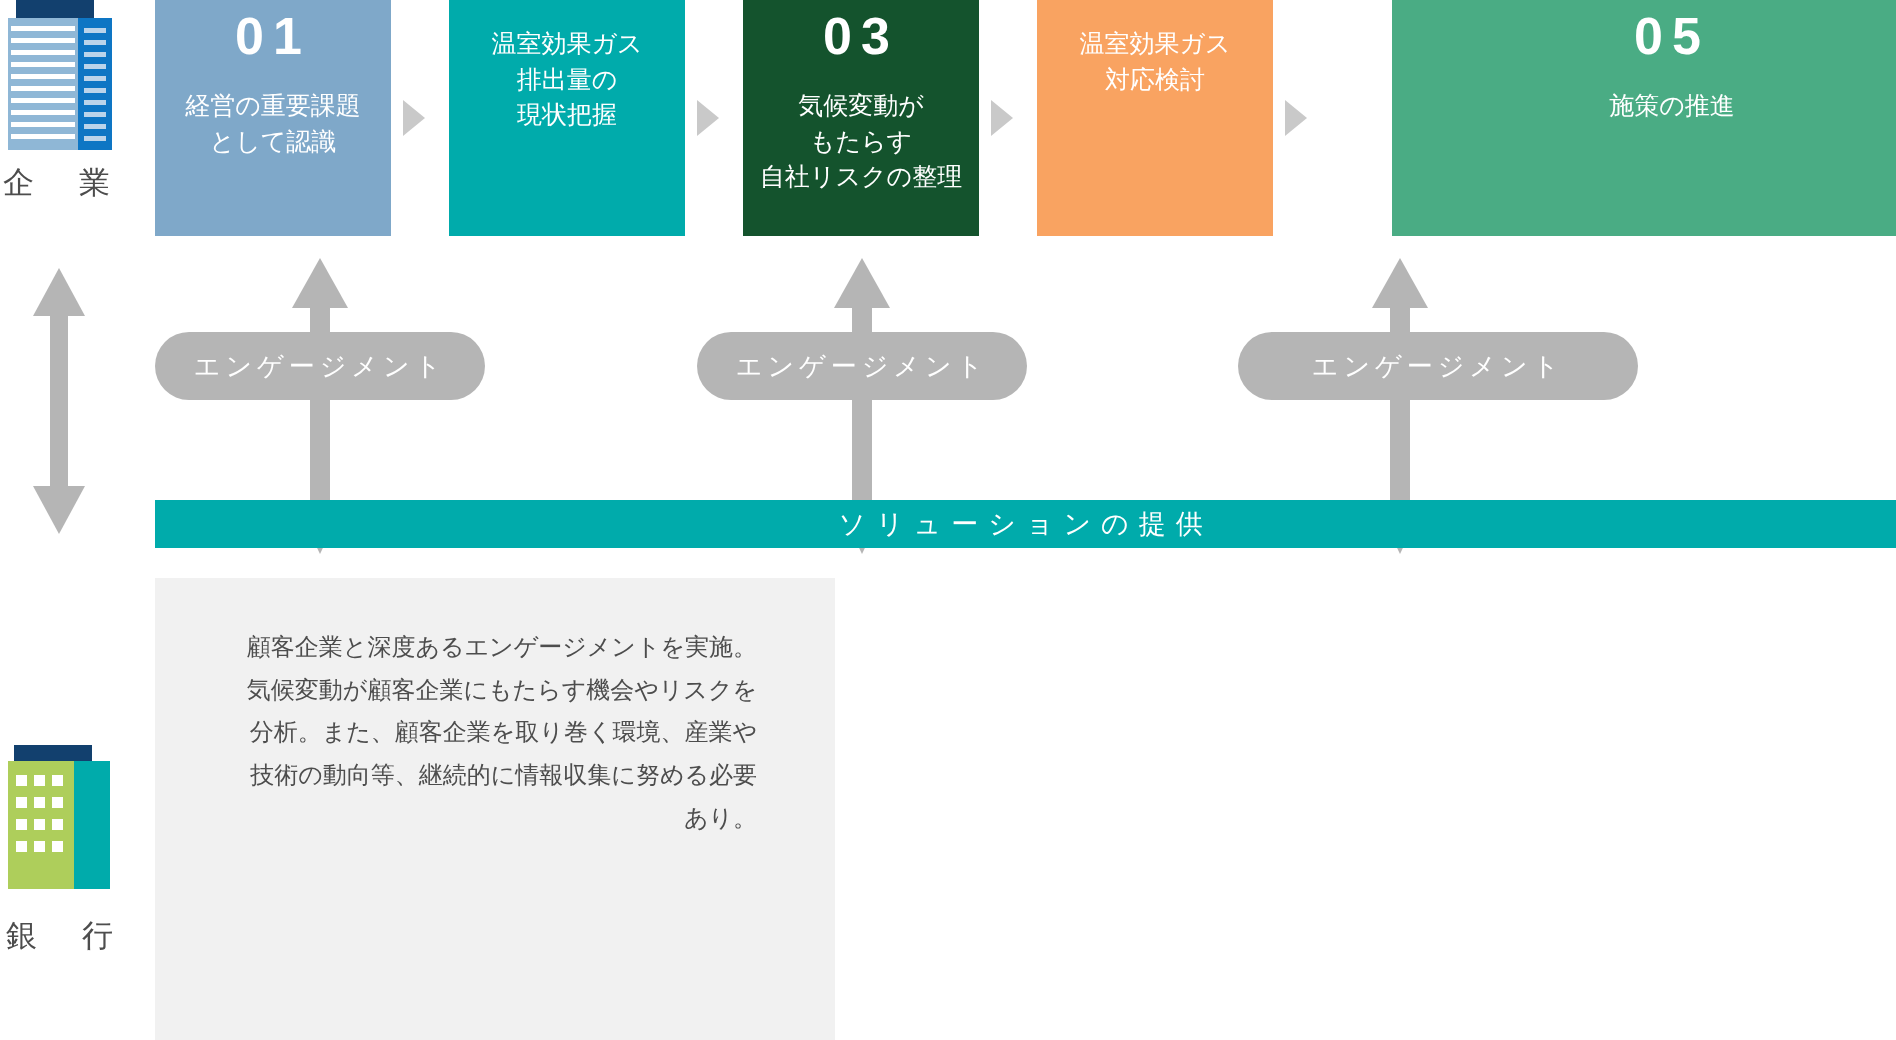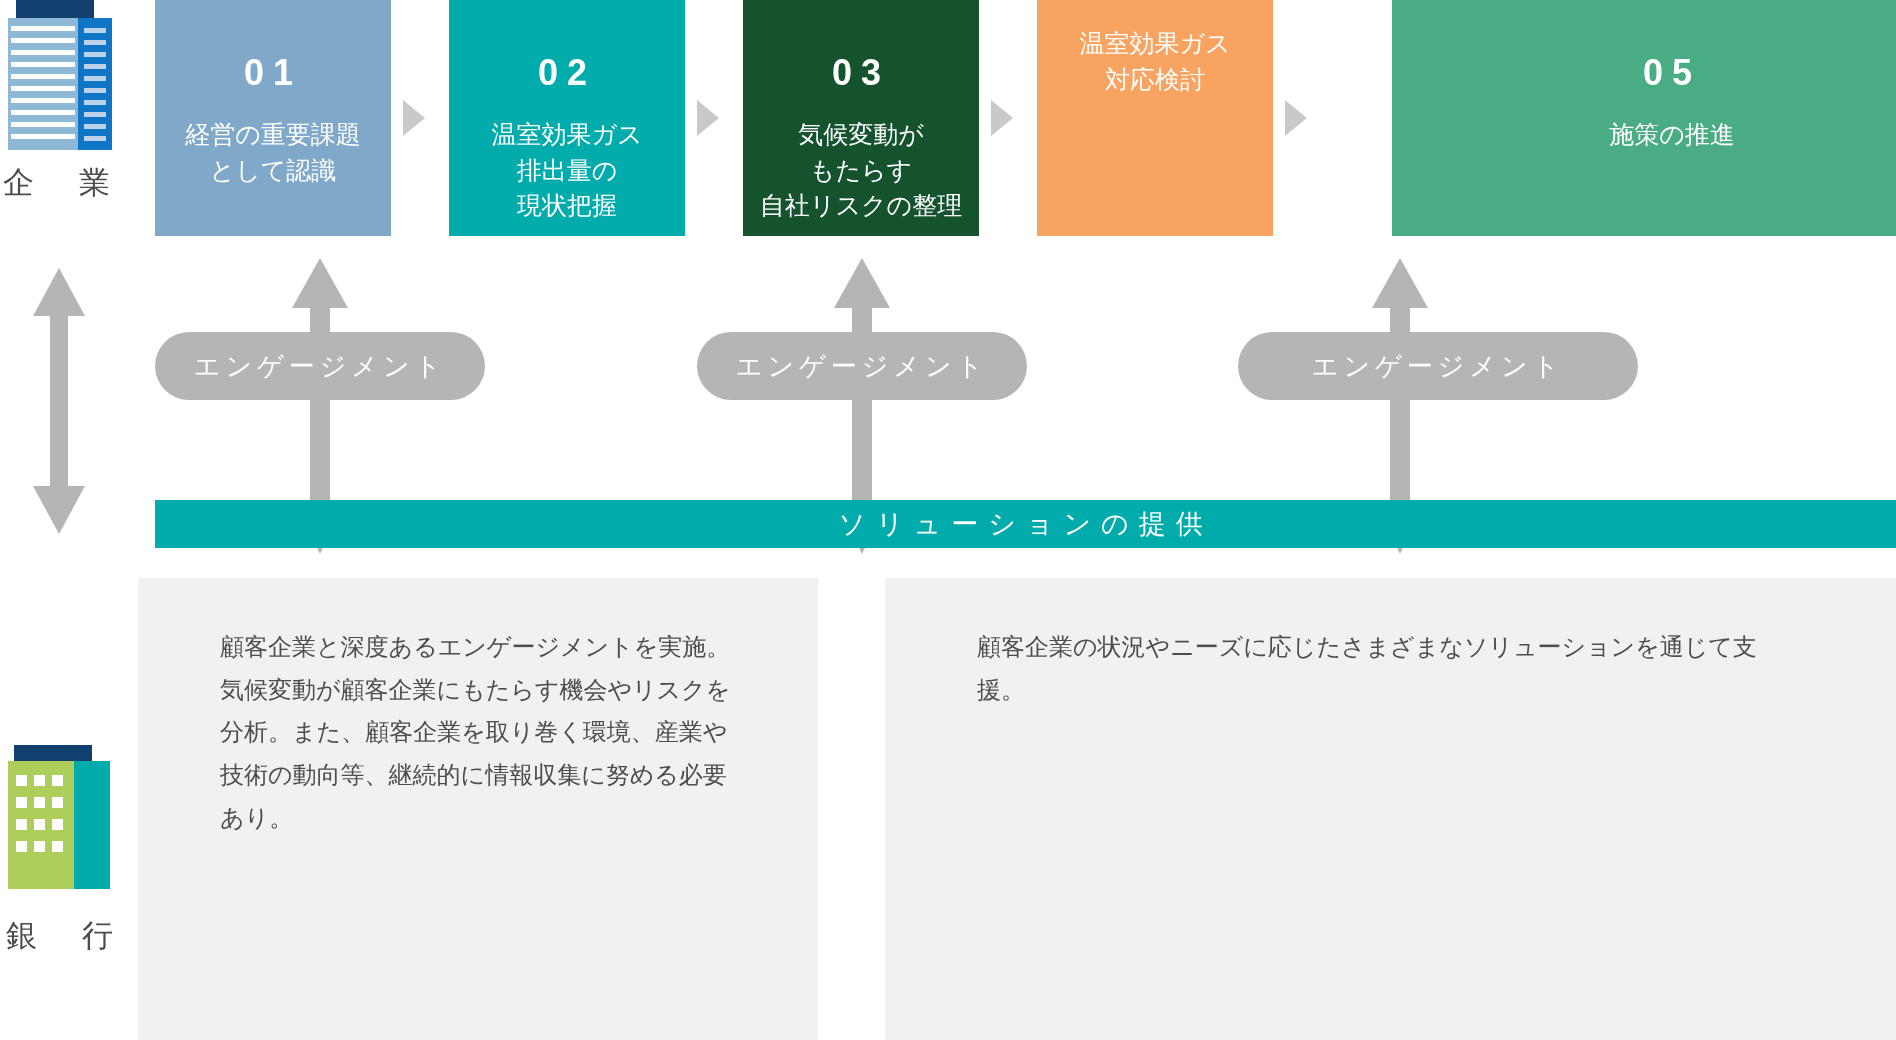--- a/index.html
+++ b/index.html
@@ -50,22 +50,22 @@
     border-top:48px solid #B5B5B5;
   }
 
   
   .steps{position:absolute;left:155px;top:0px;width:1741px;height:236px;}
   .step{
     position:absolute;top:0px;width:236px;height:236px;
     color:#ffffff;text-align:center;box-sizing:border-box;
   }
   .step .num{
-    font-size:36px;font-weight:bold;letter-spacing:9px;
-    padding-top:20px;line-height:1;margin-top:35px;
+    font-size:52px;font-weight:bold;letter-spacing:9px;
+    padding-top:10px;line-height:1;
   }
   .step .ttl{
     font-size:25px;line-height:1.42;margin-top:26px;padding:0 6px;
     font-weight:400;
   }
   .step-sep{
     position:absolute;top:100px;width:0;height:0;
     border-top:18px solid transparent;border-bottom:18px solid transparent;
     border-left:22px solid #C9C9C9;
   }
@@ -102,21 +102,21 @@
 
   
   .panel{
     position:absolute;top:578px;background:#F1F1F1;
     box-sizing:border-box;
   }
   .panel .body{
     font-size:24px;line-height:1.78;color:#4D4D4D;
     padding:48px 0 0 0;
   }
-  .panel.p1{left:138px;width:680px;height:462px;}
+  .panel.p1{left:155px;width:680px;height:462px;text-align:right;}
   .panel.p1 .body{padding-left:82px;padding-right:78px;}
   .panel.p2{left:885px;width:1011px;height:462px;}
   .panel.p2 .body{padding-left:92px;padding-right:120px;}
 </style>
 </head>
 <body>
 
 <div class="stage">
 
   <div class="rail">
@@ -177,21 +177,20 @@
   <div class="steps">
 
     <div class="step" style="left:0px;background:#7FA8C9">
       <div class="num">01</div>
       <div class="ttl" style="white-space:pre-line">経営の重要課題
 として認識</div>
     </div>
     <div class="step-sep" style="left:248px"></div>
 
     <div class="step" style="left:294px;background:#00ABAB">
-      <div class="num">02</div>
       <div class="ttl" style="white-space:pre-line">温室効果ガス
 排出量の
 現状把握</div>
     </div>
     <div class="step-sep" style="left:542px"></div>
 
     <div class="step" style="left:588px;background:#14532d">
       <div class="num">03</div>
       <div class="ttl" style="white-space:pre-line">気候変動が
 もたらす
@@ -235,17 +234,14 @@
     <div class="eng-pill" style="left:1238px;top:332px;width:400px">エンゲージメント</div>
   </div>
 
   <div class="sol-bar">
     <span>ソリューションの提供</span>
   </div>
 
   <div class="panel p1">
     <div class="body">顧客企業と深度あるエンゲージメントを実施。気候変動が顧客企業にもたらす機会やリスクを分析。また、顧客企業を取り巻く環境、産業や技術の動向等、継続的に情報収集に努める必要あり。</div>
   </div>
-  <div class="panel p2">
-    <div class="body">顧客企業の状況やニーズに応じたさまざまなソリューションを通じて支援。</div>
-  </div>
 
 </div>
 
 </body></html>

